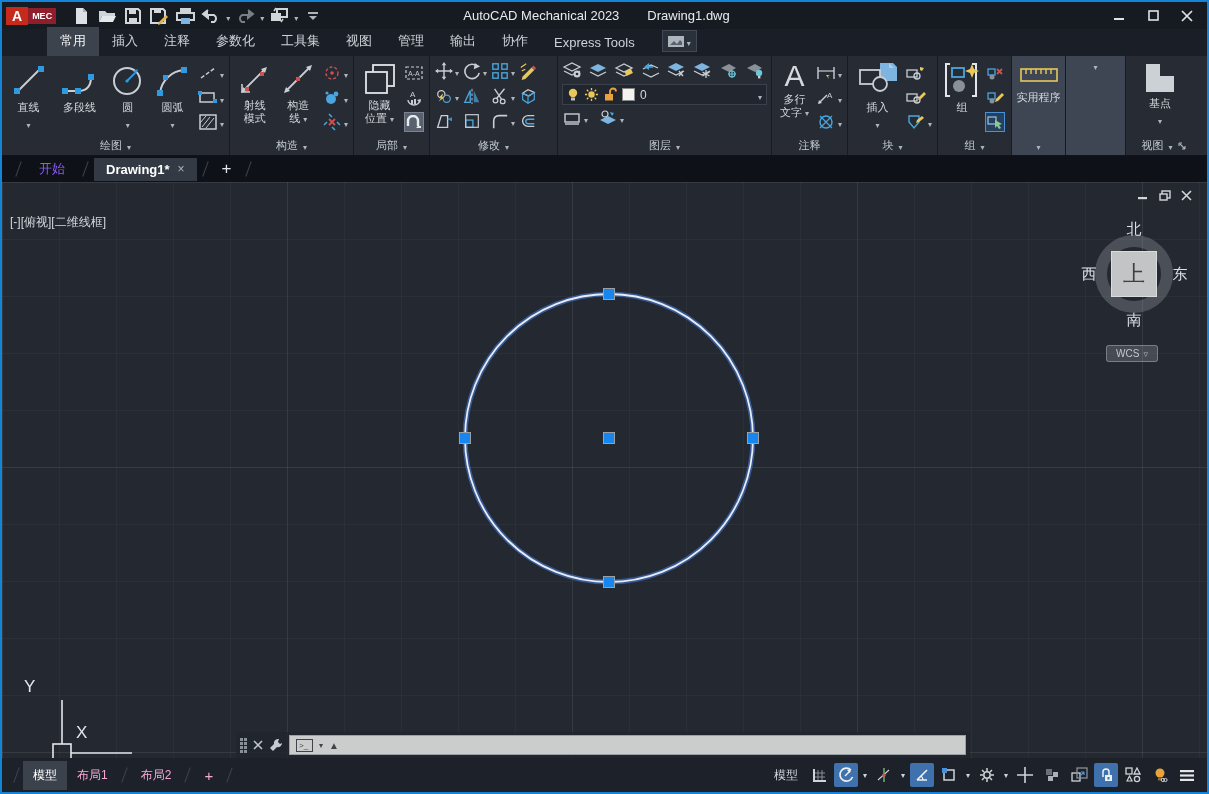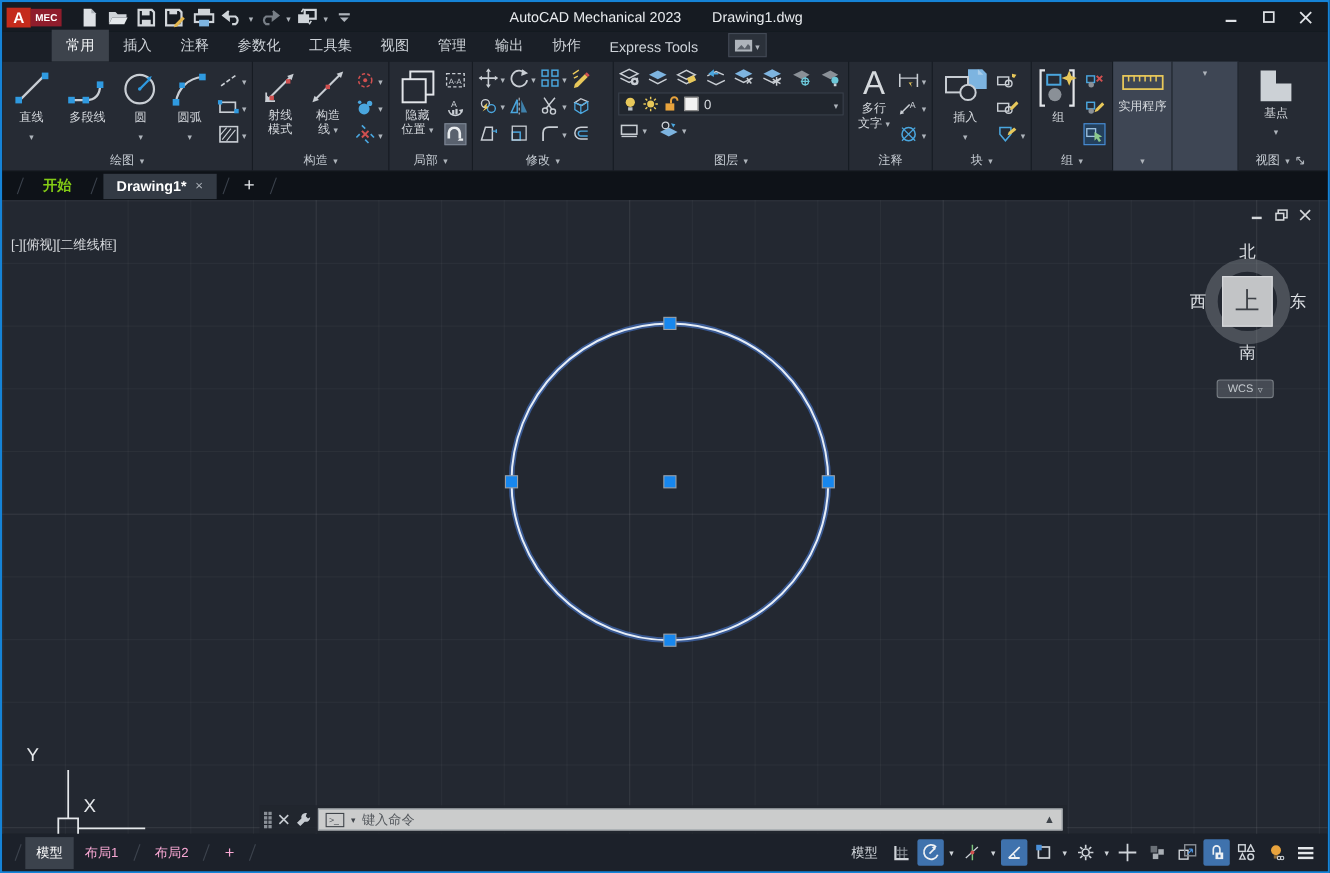--- a/index.html
+++ b/index.html
@@ -49,21 +49,21 @@
   .laycol { display:flex; flex-direction:column; padding:2px 4px 0; flex:1; }
   .layrow1 { display:flex; align-items:center; gap:6px; height:24px; }
   .laycombo { height:21px; background:#21262e; border:1px solid #3a414c; display:flex; align-items:center; gap:5px; padding:0 4px; margin:2px 0; }
   .laycombo .lnum { font-size:12px; color:#d4d8dd; }
   .layrow3 { display:flex; align-items:center; gap:10px; height:22px; }
   .swatch { width:13px; height:13px; background:#f2f2f2; border:1px solid #888; }
 
   
   .filetabs { height:26px; background:#0e1218; display:flex; align-items:center; padding-left:10px; gap:2px; flex:0 0 auto; }
   .slash { width:1px; height:16px; background:#3c434d; transform:rotate(20deg); margin:0 6px; }
-  .ftab { font-size:13px; color:#84cc16; padding:4px 12px;font-weight:bold; }
+  .ftab { font-size:13px; color:#8b5cf6; padding:4px 12px; }
   .ftab.active { background:#333a44; color:#fff; font-weight:bold; display:flex; align-items:center; gap:8px; }
   .ftab .close { color:#aeb4bb; font-weight:normal; font-size:12px; }
   .ftab-new { color:#e4e7ea; font-size:17px; padding:0 8px; }
 
   
   .canvas { position:relative; flex:1; background-color:#232831;
     background-image:
       linear-gradient(rgba(255,255,255,.05) 1px, transparent 1px),
       linear-gradient(90deg, rgba(255,255,255,.05) 1px, transparent 1px),
       linear-gradient(rgba(255,255,255,.035) 1px, transparent 1px),
@@ -883,21 +883,20 @@
         </span>
       <svg width="10" height="10" viewBox="0 0 10 10">
           <path d="M1 1l8 8M9 1L1 9" stroke="#c6cbd1" stroke-width="1.5"></path>
         </svg>
       <svg width="14" height="14" viewBox="0 0 14 14">
           <path d="M9 1a4 4 0 0 0-4 5L1 10l3 3 4-4a4 4 0 0 0 5-4l-2 1-2-2 1-3z" fill="#c6cbd1"></path>
         </svg>
       <div class="cmdfield">
         <span class="cmdprompt">&gt;_</span>
         <span style="font-size:8px; color:#3f444a;">▾</span>
-        <span class="cmdtext">键入命令</span>
         <span class="cmdup">▲</span>
       </div>
     </div>
   </div>
 
   <div class="statusbar">
     <span class="slash"></span>
     <span class="ltab active">模型</span>
     <span class="ltab">布局1</span>
     <span class="slash"></span>

